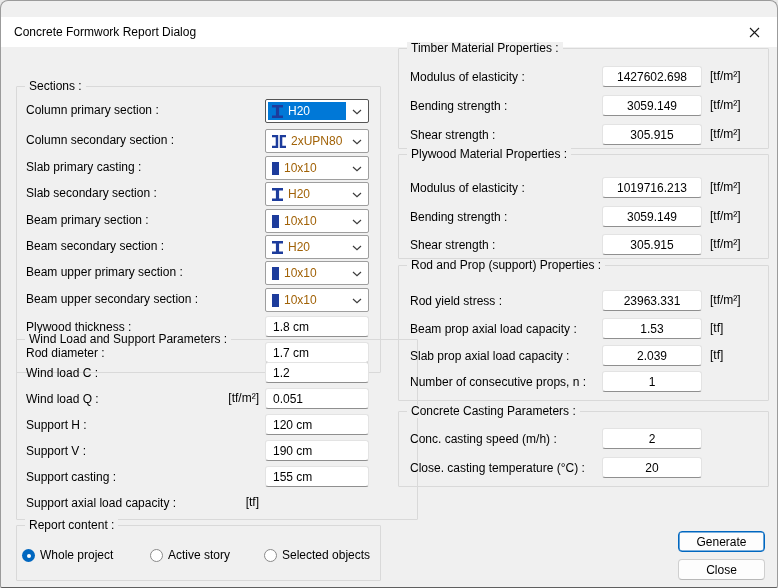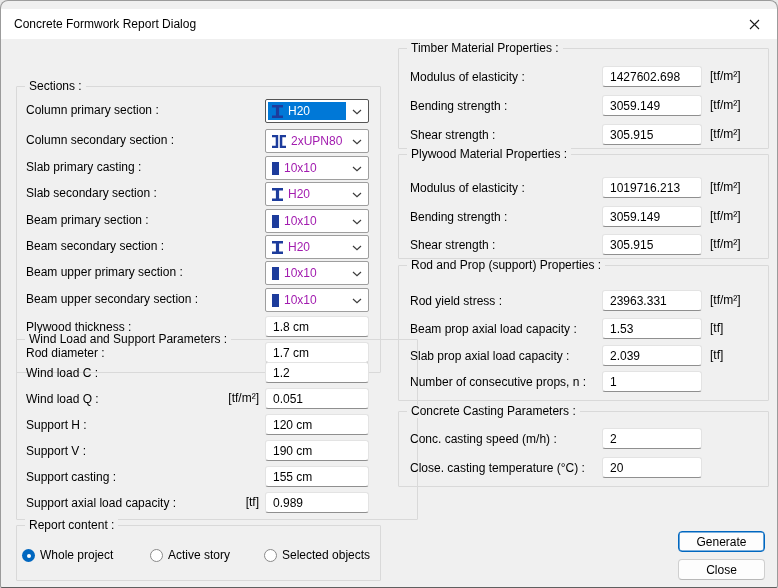--- a/index.html
+++ b/index.html
@@ -1,40 +1,40 @@
 <!DOCTYPE html>
 <html><head>
 <meta charset="utf-8">
 <style>
   html,body{margin:0;padding:0;width:778px;height:588px;overflow:hidden;background:#e8e8e8;
     font-family:"Liberation Sans","DejaVu Sans",sans-serif;}
   .dlg{position:relative;width:778px;height:588px;box-sizing:border-box;background:#f0f0f0;
     border:1px solid #9b9b9b;border-bottom-color:#5f5f5f;border-radius:8px 8px 2px 2px;overflow:hidden;}
-  .titlebar{position:absolute;top:8px;left:0;right:0;height:30px;background:#ffffff;}
+  .titlebar{position:absolute;top:16px;left:0;right:0;height:30px;background:#ffffff;}
   .title{position:absolute;left:13px;top:0;line-height:30px;font-size:12px;color:#000;}
   .winclose{position:absolute;right:0;top:0;width:46px;height:30px;display:flex;align-items:center;justify-content:center;cursor:default;}
   .grp{position:absolute;border:1px solid #d9d9d9;border-radius:1px;}
   .grp-title{position:absolute;top:-7px;left:8px;background:#f0f0f0;padding:0 4px;font-size:12px;line-height:13px;color:#000;white-space:nowrap;}
   .grp-row{position:absolute;left:0;right:0;height:24px;}
   .lbl{position:absolute;left:9px;top:0;line-height:23px;font-size:12px;color:#000;white-space:nowrap;}
   .lbl-r{left:11px;}
   
   .combo{position:absolute;left:248px;top:0;width:104px;height:24px;box-sizing:border-box;background:#fff;
     border:1px solid #9e9e9e;border-radius:2px;cursor:default;}
   .combo.focused{border-color:#555;}
   .combo-sel{position:absolute;left:2px;top:2px;bottom:2px;right:22px;display:flex;align-items:center;
-    gap:5px;padding-left:4px;font-size:12px;color:#a21caf;overflow:hidden;}
+    gap:5px;padding-left:4px;font-size:12px;color:#a16207;overflow:hidden;}
   .combo-sel.selected{background:#0078d7;color:#fff;}
   .ico{display:inline-flex;align-items:center;flex:0 0 auto;}
   .chev{position:absolute;right:6px;top:9px;line-height:0;}
   
   .tin{position:absolute;left:248px;top:0;width:104px;height:21px;box-sizing:border-box;background:#fff;
     border:1px solid #e3e3e3;border-bottom:1px solid #8f8f8f;border-radius:3px;padding:0 7px;
     font-family:"Liberation Sans","DejaVu Sans",sans-serif;font-size:12px;color:#000;}
-  .tin-r{left:203px;width:100px;}
+  .tin-r{left:203px;width:100px;text-align:center;}
   .unit{position:absolute;top:0;font-size:12px;color:#000;line-height:21px;white-space:nowrap;}
   .unit-l{left:180px;width:62px;text-align:right;}
   .unit-r{left:311px;}
   
   .radio{position:absolute;top:22px;display:flex;align-items:flex-end;gap:5px;font-size:12px;color:#000;cursor:default;}
   .rb{width:13px;height:13px;border-radius:50%;border:1px solid #8a8a8a;background:#fff;box-sizing:border-box;flex:0 0 auto;position:relative;}
   .rb.checked{border:none;background:#0067c0;}
   .rb.checked::after{content:"";position:absolute;left:4.5px;top:4.5px;width:4px;height:4px;border-radius:50%;background:#fff;}
   
   .btn{position:absolute;width:87px;height:21px;box-sizing:border-box;background:#fdfdfd;
@@ -250,21 +250,20 @@
       <input class="tin" value="190 cm" style="">
     </div>
     <div class="grp-row" style="top:126px">
       <span class="lbl">Support casting :</span>
       <span class="unit unit-l"></span>
       <input class="tin" value="155 cm" style="">
     </div>
     <div class="grp-row" style="top:152px">
       <span class="lbl">Support axial load capacity :</span>
       <span class="unit unit-l">[tf]</span>
-      <input class="tin" value="0.989" style="">
     </div>
   </div>
 
   <div class="grp" style="left:15px;top:524px;width:363px;height:54px;">
     <span class="grp-title">Report content :</span>
     <label class="radio" style="left:5px">
       <span class="rb checked"></span>
       <span>Whole project</span>
     </label>
     <label class="radio" style="left:133px">

